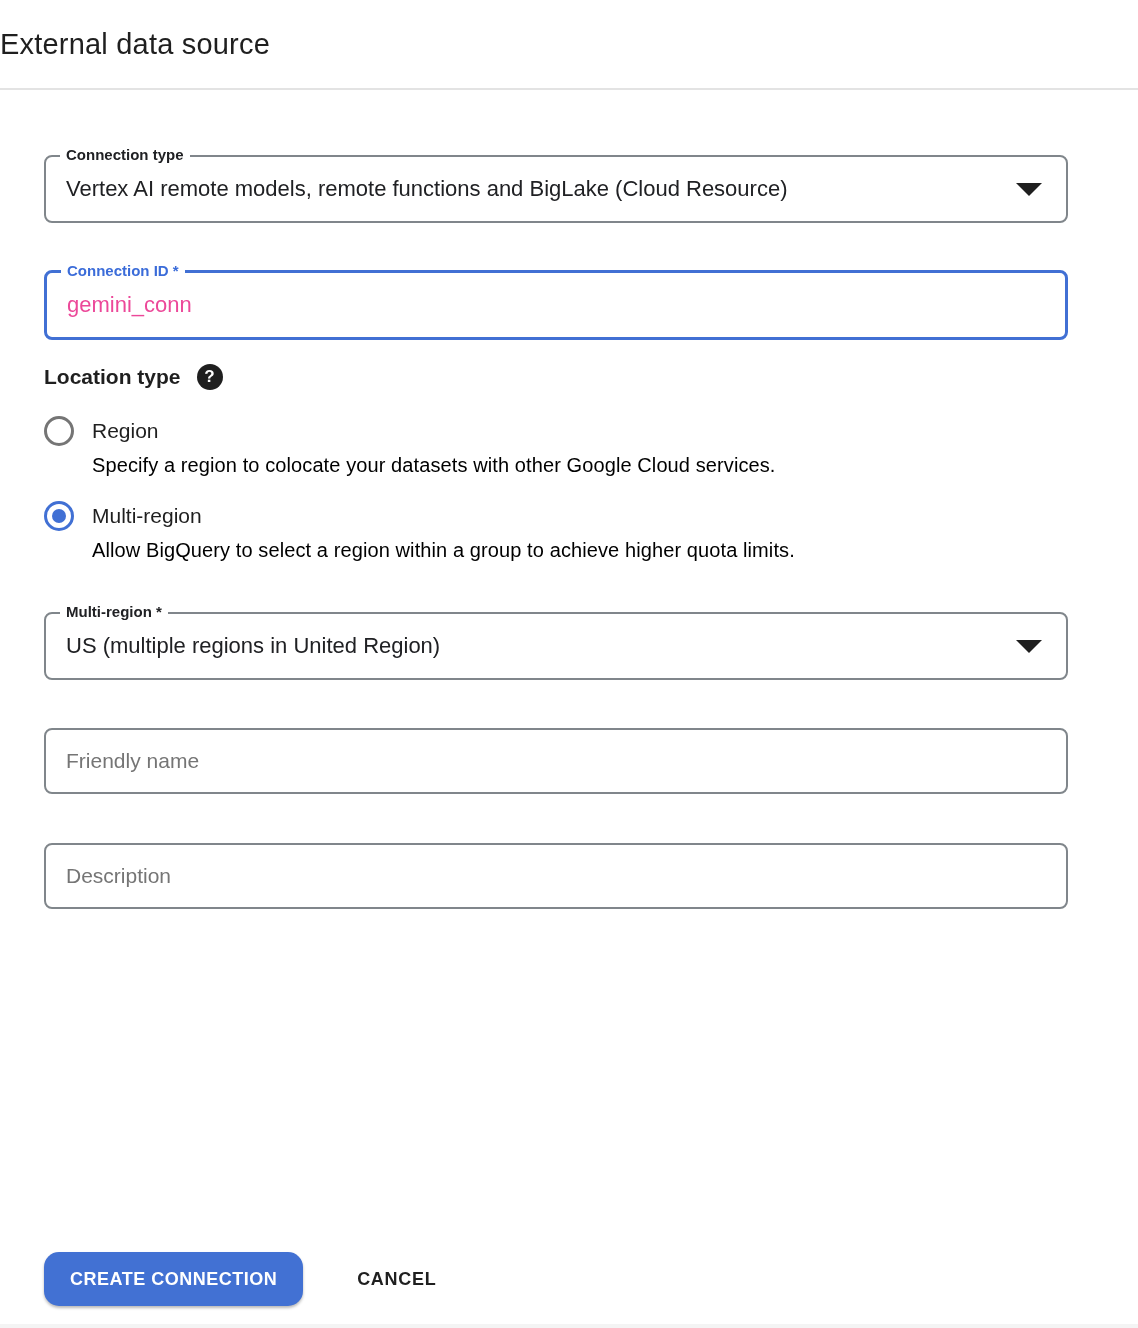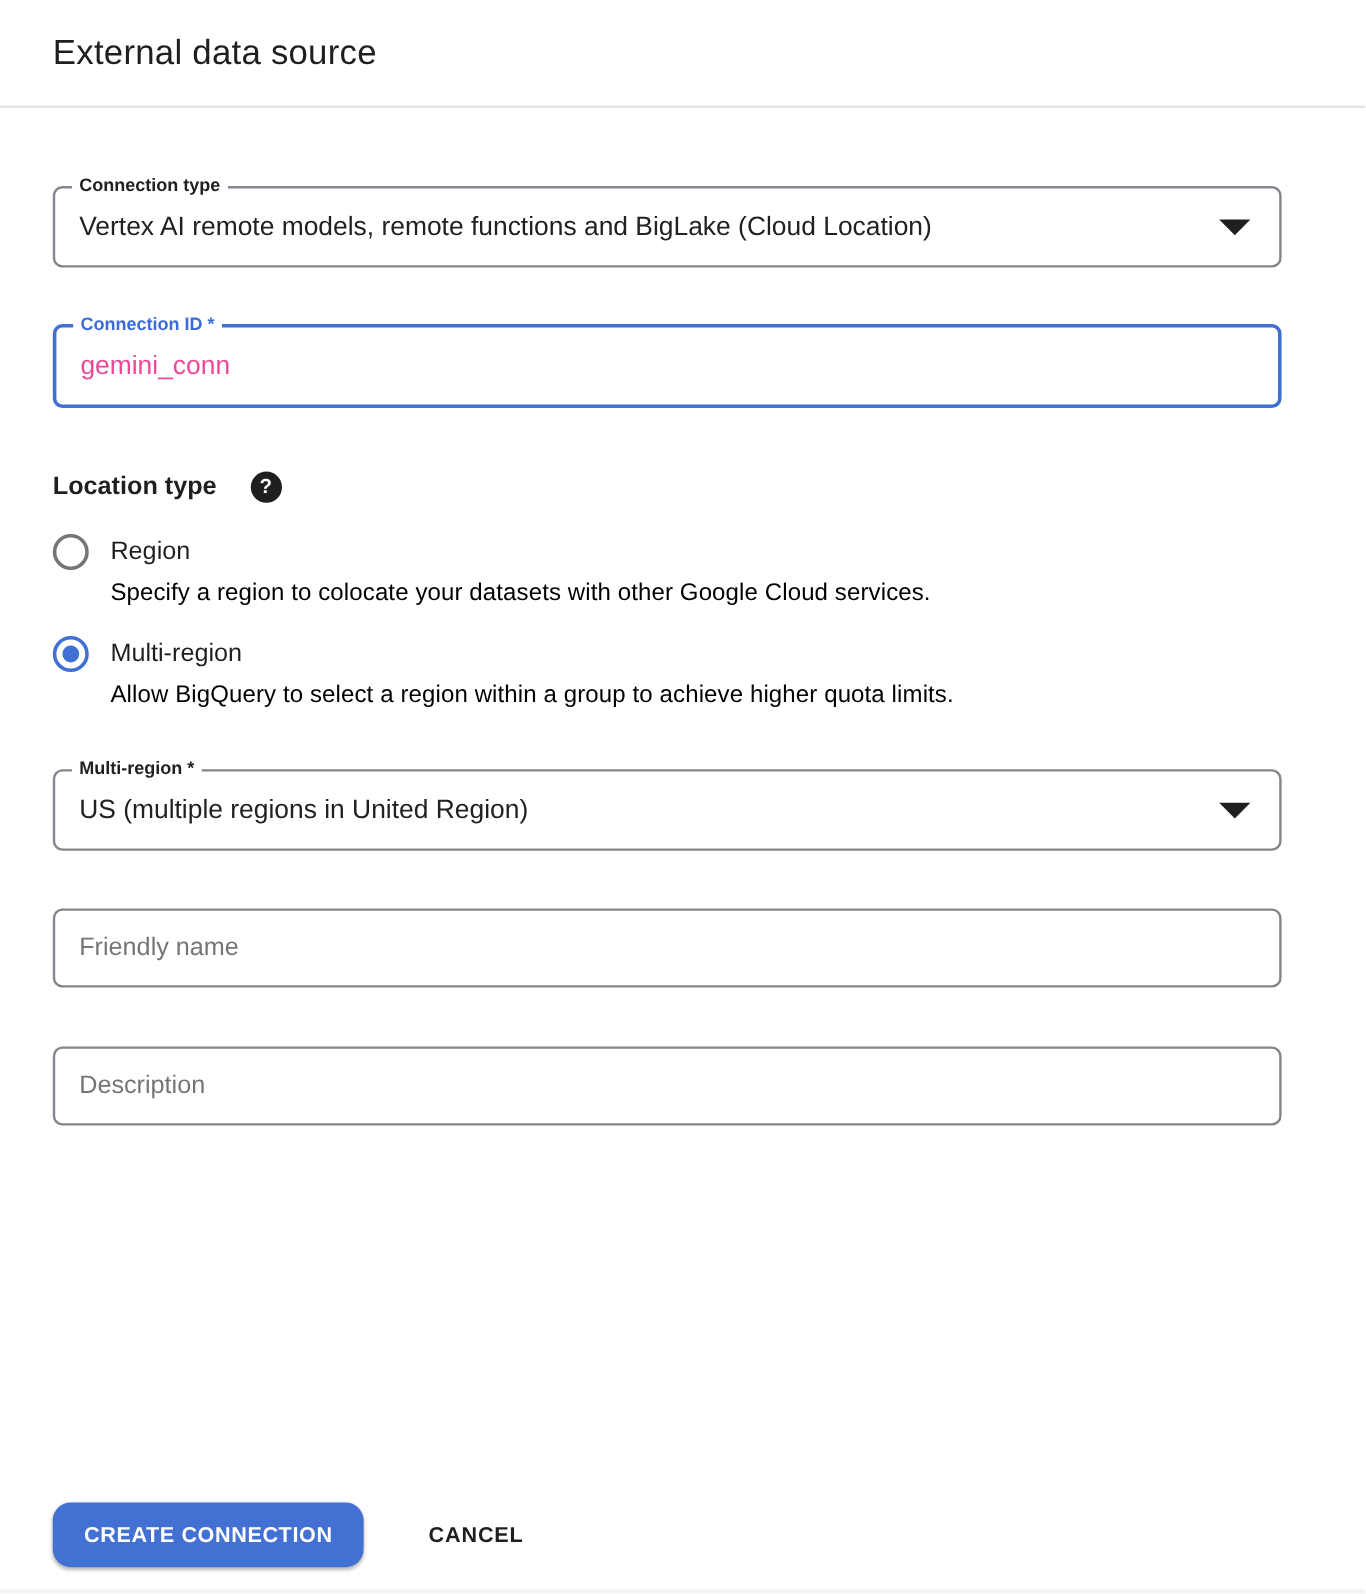--- a/index.html
+++ b/index.html
@@ -14,21 +14,20 @@
     overflow: hidden;
     font-family: "Liberation Sans", sans-serif;
     color: #202124;
   }
 
   
   .header {
     height: 88px;
     display: flex;
     align-items: center;
-    padding-left: 44px;
     box-sizing: border-box;
     border-radius: 30px;
   }
   .page-title {
     font-size: 29px;
     font-weight: 400;
     color: #1f1f1f;
     letter-spacing: 0.2px;
   }
   .header-divider {
@@ -98,24 +97,23 @@
     font-family: "Liberation Sans", sans-serif;
     font-size: 22px;
     color: #ec4899;
     width: 100%;
     padding: 0;
     background: transparent;
   }
 
   
   .section-label-row {
-    margin-top: 53px;
-    display: flex;
-    align-items: center;
-    gap: 12px;
+    margin-top: 24px;
+    display: flex;
+    align-items: center;
   }
   .section-label {
     font-size: 21px;
     font-weight: bold;
     color: #1f1f1f;
   }
   .help-icon {
     width: 26px;
     height: 26px;
     border-radius: 50%;
@@ -242,21 +240,21 @@
 
 <div class="header">
   <div class="page-title">External data source</div>
 </div>
 <div class="header-divider"></div>
 
 <div class="main">
 
   <div class="outlined-field field-connection-type">
     <span class="float-label">Connection type</span>
-    <span class="field-value">Vertex AI remote models, remote functions and BigLake (Cloud Location)</span>
+    <span class="field-value">Vertex AI remote models, remote functions and BigLake (Cloud Resource)</span>
     <span class="dropdown-arrow"></span>
   </div>
 
   <div class="outlined-field field-connection-id">
     <span class="float-label">Connection ID *</span>
     <input type="text" value="gemini_conn" style="">
   </div>
 
   <div class="section-label-row">
     <span class="section-label">Location type</span>

